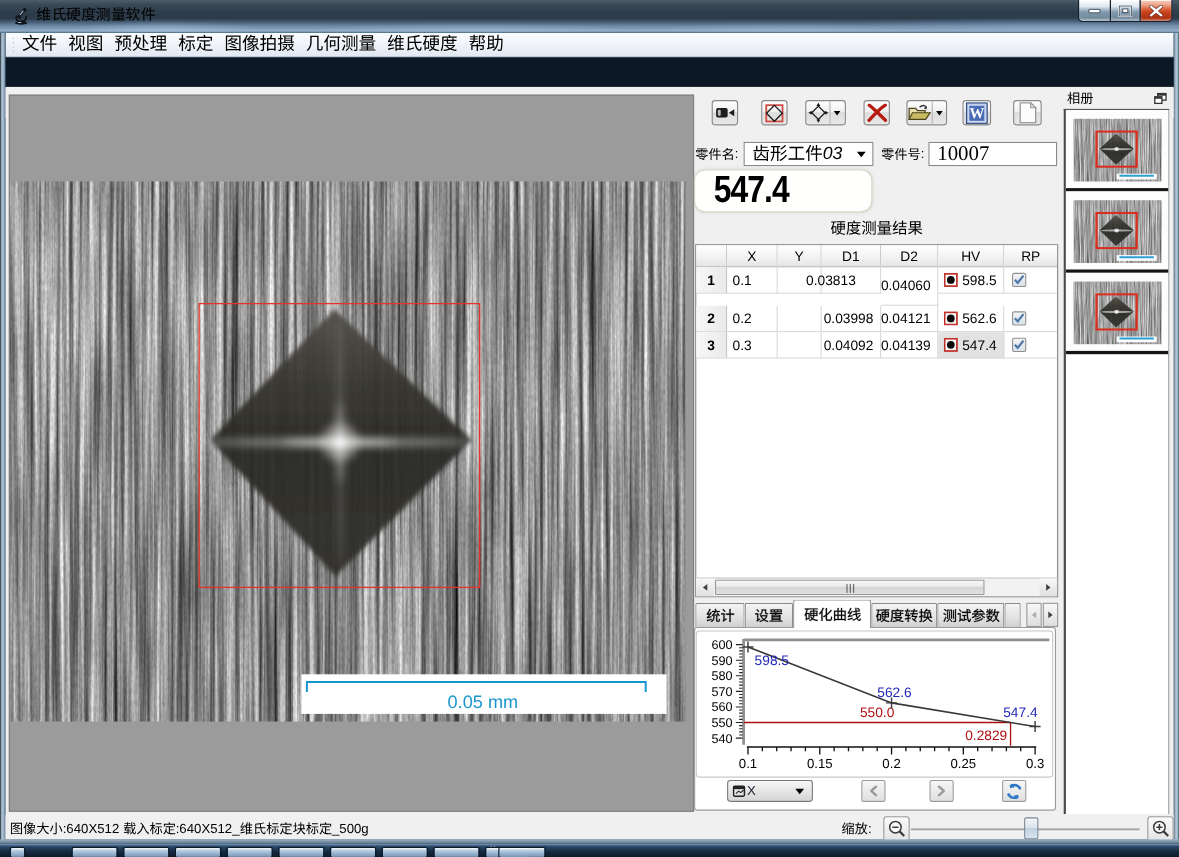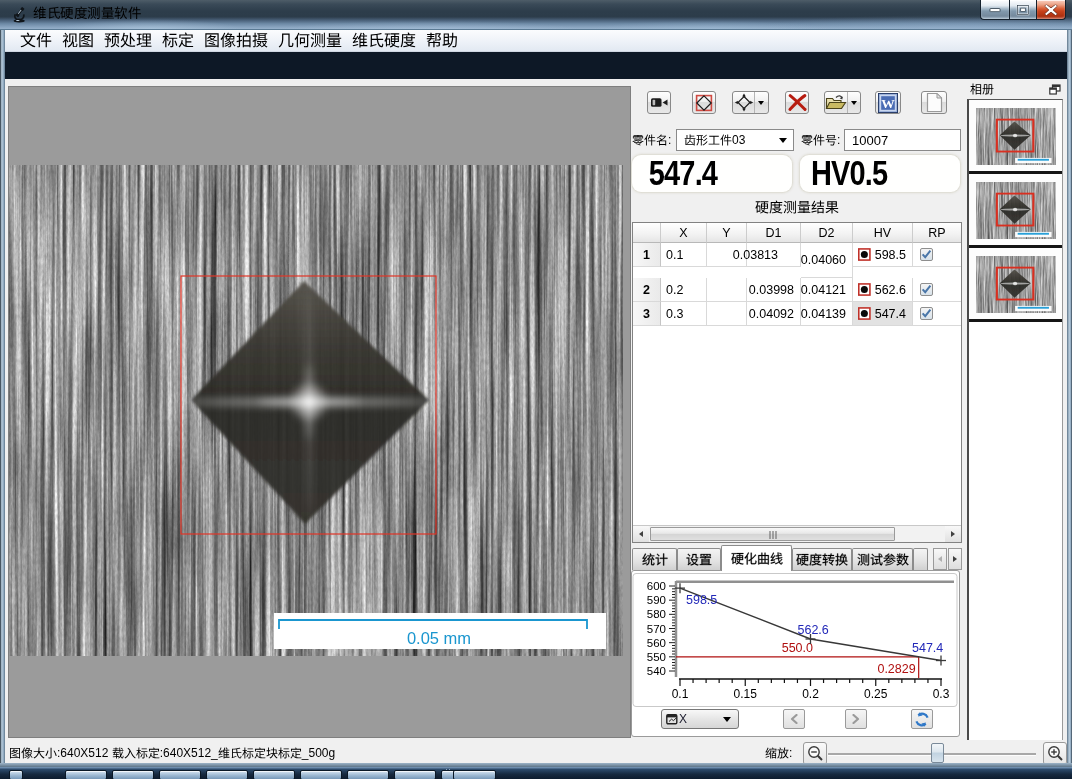--- a/index.html
+++ b/index.html
@@ -55,25 +55,25 @@
 #photo{left:4px;top:86px;}
 
 
 .pbtn{position:absolute;top:12px;height:23px;border:1px solid #898989;border-radius:3px;
   background:linear-gradient(#fefefe,#f0f0f0 45%,#dcdcdc 50%,#e8e8e8);display:flex;align-items:center;justify-content:center;}
 .pbtn .sep{width:1px;height:21px;background:#b5b5b5;margin:0;}
 .pbtn .ddpart{width:12px;display:flex;align-items:center;justify-content:center;}
 .pbtn .dd-arrow{border-left-width:3.5px;border-right-width:3.5px;border-top-width:4.5px;}
 
 .rlabel{position:absolute;font-size:12px;}
-.rcombo{position:absolute;height:22px;border:1px solid #8a8a8a;background:#fff;font-size:12px;
-  display:flex;align-items:center;padding-left:7px;}
+.rcombo{position:absolute;height:22px;border:1px solid #8a8a8a;background:#fff;font-size:16px;
+  display:flex;align-items:center;padding-left:7px;font-style:italic;}
 .rcombo .dd-arrow{position:absolute;right:6px;top:8px;}
-.rinput{position:absolute;height:22px;border:1px solid #8a8a8a;background:#fff;font-size:13px;
-  display:flex;align-items:center;padding-left:7px;}
+.rinput{position:absolute;height:22px;border:1px solid #8a8a8a;background:#fff;font-size:19px;
+  display:flex;align-items:center;padding-left:7px;font-family:Liberation Serif, serif;}
 .bigbox{position:absolute;height:37px;border-radius:9px;background:#fffffe;
   box-shadow:0 0 3px rgba(190,185,160,.9), inset 0 0 2px #fff;display:flex;align-items:center;}
 .bigbox span{font-size:34.5px;font-weight:bold;padding-left:20px;letter-spacing:-1px;transform:scaleX(0.84);transform-origin:0 50%;display:inline-block;white-space:nowrap;}
 #results-title{position:absolute;font-size:14px;font-weight:bold;text-align:center;}
 
 
 #rtable{position:absolute;background:#fff;border:1px solid #828282;}
 .trow{display:flex;}
 .tcell{border-right:1px solid #d9d9d9;border-bottom:1px solid #d9d9d9;display:flex;align-items:center;font-size:12.5px;}
 .thead .tcell{background:linear-gradient(#ffffff,#f2f2f2 60%,#e5e5e5);border-right:1px solid #cccccc;border-bottom:1px solid #b8b8b8;justify-content:center;font-size:12.5px;}
@@ -506,23 +506,20 @@
           <path d="M317 -341V-268H604V80H679V-268H953V-341H679V-562H909V-635H679V-828H604V-635H470C483 -680 494 -728 504 -775L432 -790C409 -659 367 -530 309 -447C327 -438 359 -420 373 -409C400 -451 425 -504 446 -562H604V-341ZM268 -836C214 -685 126 -535 32 -437C45 -420 67 -381 75 -363C107 -397 137 -437 167 -480V78H239V-597C277 -667 311 -741 339 -815Z"></path>
         </svg><svg viewBox="0 -880 1000 1000" class="g">
           <path d="M260 -732H736V-596H260ZM185 -799V-530H815V-799ZM63 -440V-371H269C249 -309 224 -240 203 -191H727C708 -75 688 -19 663 1C651 9 639 10 615 10C587 10 514 9 444 2C458 23 468 52 470 74C539 78 605 79 639 77C678 76 702 70 726 50C763 18 788 -57 812 -225C814 -236 816 -259 816 -259H315L352 -371H933V-440Z"></path>
         </svg>:</span>
   <div class="rinput" style="left:839px;top:50px;width:117px;">
     <span>10007</span>
   </div>
 
   <div class="bigbox" style="left:627px;top:76px;width:160px;">
     <span>547.4</span>
-  </div>
-  <div class="bigbox" style="left:795px;top:76px;width:160px;">
-    <span style="padding-left:13px;">HV0.5</span>
   </div>
   <div id="results-title" style="left:627px;top:120px;width:330px;"><svg viewBox="0 -880 1000 1000" class="g">
           <path d="M430 -633V-256H633C627 -206 612 -158 582 -114C545 -146 516 -183 495 -227L431 -211C458 -153 493 -105 538 -66C497 -30 440 1 360 23C375 37 396 66 405 82C488 54 549 18 593 -24C678 32 789 66 924 82C933 62 952 33 967 17C832 5 721 -25 637 -75C677 -130 695 -192 704 -256H930V-633H710V-728H951V-796H410V-728H639V-633ZM497 -417H639V-365L638 -315H497ZM709 -315 710 -365V-417H861V-315ZM497 -573H639V-474H497ZM710 -573H861V-474H710ZM50 -787V-718H176C148 -565 103 -424 31 -328C44 -309 61 -264 66 -246C85 -271 103 -298 119 -328V34H184V-46H381V-479H185C211 -554 232 -635 247 -718H388V-787ZM184 -411H317V-113H184Z"></path>
         </svg><svg viewBox="0 -880 1000 1000" class="g">
           <path d="M386 -644V-557H225V-495H386V-329H775V-495H937V-557H775V-644H701V-557H458V-644ZM701 -495V-389H458V-495ZM757 -203C713 -151 651 -110 579 -78C508 -111 450 -153 408 -203ZM239 -265V-203H369L335 -189C376 -133 431 -86 497 -47C403 -17 298 1 192 10C203 27 217 56 222 74C347 60 469 35 576 -7C675 37 792 65 918 80C927 61 946 31 962 15C852 5 749 -15 660 -46C748 -93 821 -157 867 -243L820 -268L807 -265ZM473 -827C487 -801 502 -769 513 -741H126V-468C126 -319 119 -105 37 46C56 52 89 68 104 80C188 -78 201 -309 201 -469V-670H948V-741H598C586 -773 566 -813 548 -845Z"></path>
         </svg><svg viewBox="0 -880 1000 1000" class="g">
           <path d="M486 -92C537 -42 596 28 624 73L673 39C644 -4 584 -72 533 -121ZM312 -782V-154H371V-724H588V-157H649V-782ZM867 -827V-7C867 8 861 13 847 13C833 14 786 14 733 13C742 31 752 60 755 76C825 77 868 75 894 64C919 53 929 34 929 -7V-827ZM730 -750V-151H790V-750ZM446 -653V-299C446 -178 426 -53 259 32C270 41 289 66 296 78C476 -13 504 -164 504 -298V-653ZM81 -776C137 -745 209 -697 243 -665L289 -726C253 -756 180 -800 126 -829ZM38 -506C93 -475 166 -430 202 -400L247 -460C209 -489 135 -532 81 -560ZM58 27 126 67C168 -25 218 -148 254 -253L194 -292C154 -180 98 -50 58 27Z"></path>
         </svg><svg viewBox="0 -880 1000 1000" class="g">
           <path d="M250 -665H747V-610H250ZM250 -763H747V-709H250ZM177 -808V-565H822V-808ZM52 -522V-465H949V-522ZM230 -273H462V-215H230ZM535 -273H777V-215H535ZM230 -373H462V-317H230ZM535 -373H777V-317H535ZM47 -3V55H955V-3H535V-61H873V-114H535V-169H851V-420H159V-169H462V-114H131V-61H462V-3Z"></path>
         </svg><svg viewBox="0 -880 1000 1000" class="g">

